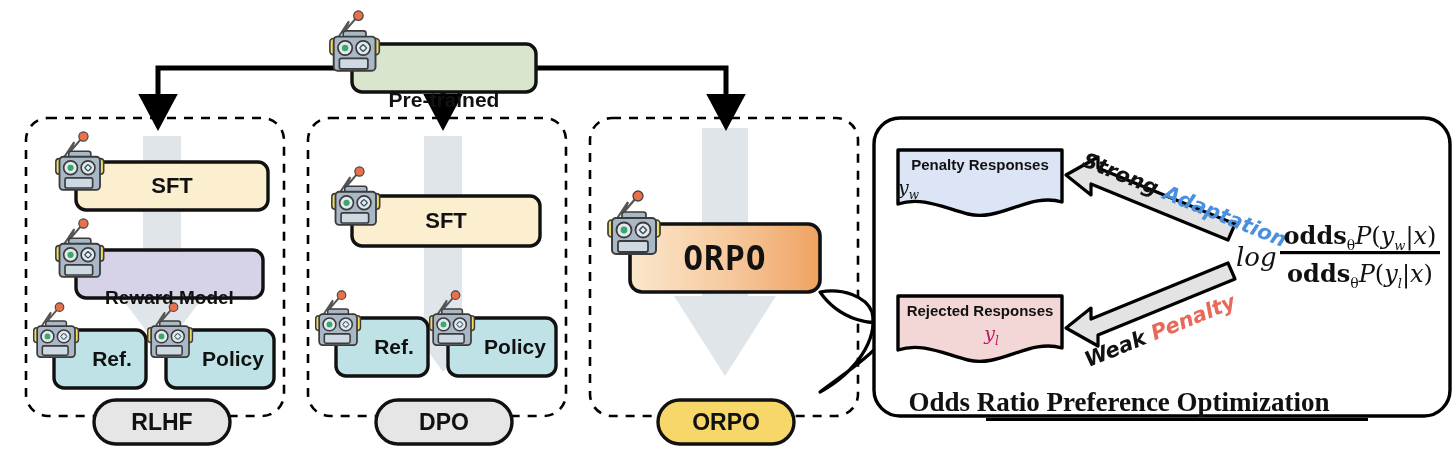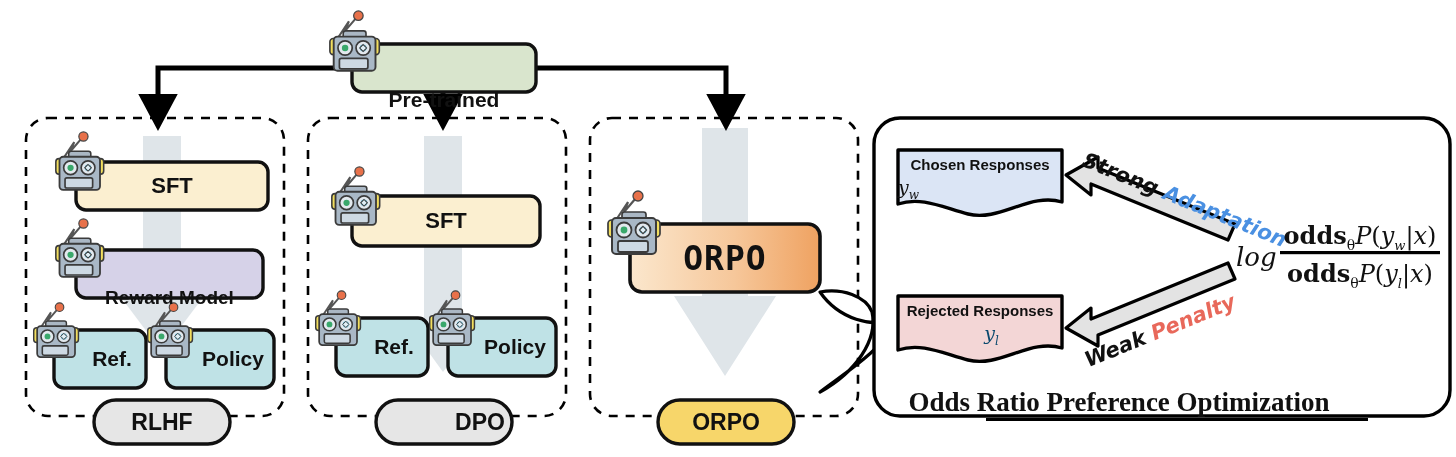--- a/index.html
+++ b/index.html
@@ -179,32 +179,32 @@
 <div class="lbl" style="left:166px;top:330px;width:108px;height:58px;font-size:21px;padding-left:26px;box-sizing:border-box;">Policy</div>
 
 <div class="lbl" style="left:352px;top:196px;width:188px;height:50px;font-size:22px;">SFT</div>
 <div class="lbl" style="left:336px;top:318px;width:92px;height:58px;font-size:21px;padding-left:24px;box-sizing:border-box;">Ref.</div>
 <div class="lbl" style="left:448px;top:318px;width:108px;height:58px;font-size:21px;padding-left:26px;box-sizing:border-box;">Policy</div>
 
 <div class="lbl" style="left:630px;top:224px;width:190px;height:68px;font-size:33px;
             font-family:'DejaVu Sans Mono',monospace;letter-spacing:1px;">ORPO</div>
 
 <div class="lbl" style="left:94px;top:400px;width:136px;height:44px;font-size:23px;border-radius:16px;">RLHF</div>
-<div class="lbl" style="left:376px;top:400px;width:136px;height:44px;font-size:23px;padding-left:36px;">DPO</div>
+<div class="lbl" style="left:376px;top:400px;width:136px;height:44px;font-size:23px;">DPO</div>
 <div class="lbl" style="left:658px;top:400px;width:136px;height:44px;font-size:23px;">ORPO</div>
 
-<div class="lbl" style="left:898px;top:152px;width:164px;height:24px;font-size:15px;">Chosen Responses</div>
+<div class="lbl" style="left:898px;top:152px;width:164px;height:24px;font-size:15px;">Penalty Responses</div>
 <div style="position:absolute;left:898px;top:176px;width:164px;
             font-family:'DejaVu Serif',serif;font-style:italic;font-size:19px;color:#111;">
   y<sub style="font-size:12px;">w</sub>
 </div>
 
 <div class="lbl" style="left:896px;top:298px;width:168px;height:24px;font-size:15px;">Rejected Responses</div>
 <div style="position:absolute;left:898px;top:322px;width:187px;text-align:center;
-            font-family:'DejaVu Serif',serif;font-style:italic;font-size:19px;color:#0c4a6e;">
+            font-family:'DejaVu Serif',serif;font-style:italic;font-size:19px;color:#be185d;">
   y<sub style="font-size:12px;">l</sub>
 </div>
 
 <div style="position:absolute;left:1088px;top:148px;transform:rotate(22deg);
             transform-origin:left top;white-space:nowrap;font-size:21px;font-weight:bold;
             font-family:'DejaVu Sans',sans-serif;font-style:italic;">
   <span style="color:#111;">Strong</span>
   <span style="color:#4a90e2;">Adaptation</span>
 </div>
 

